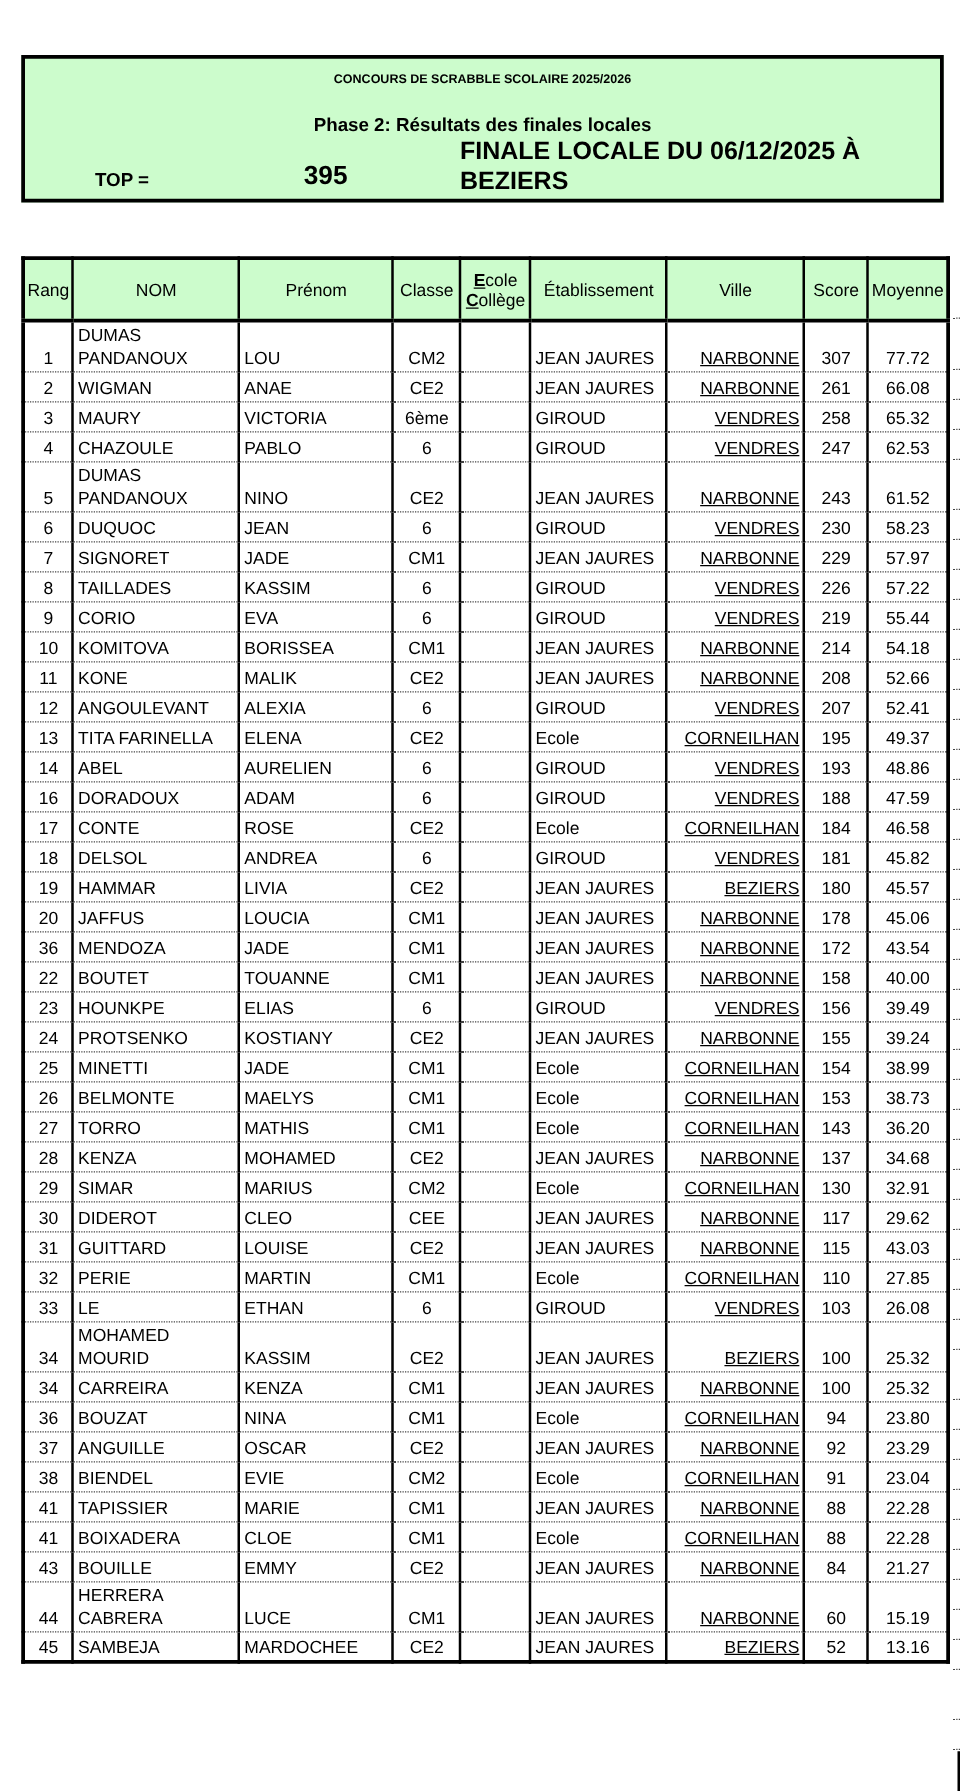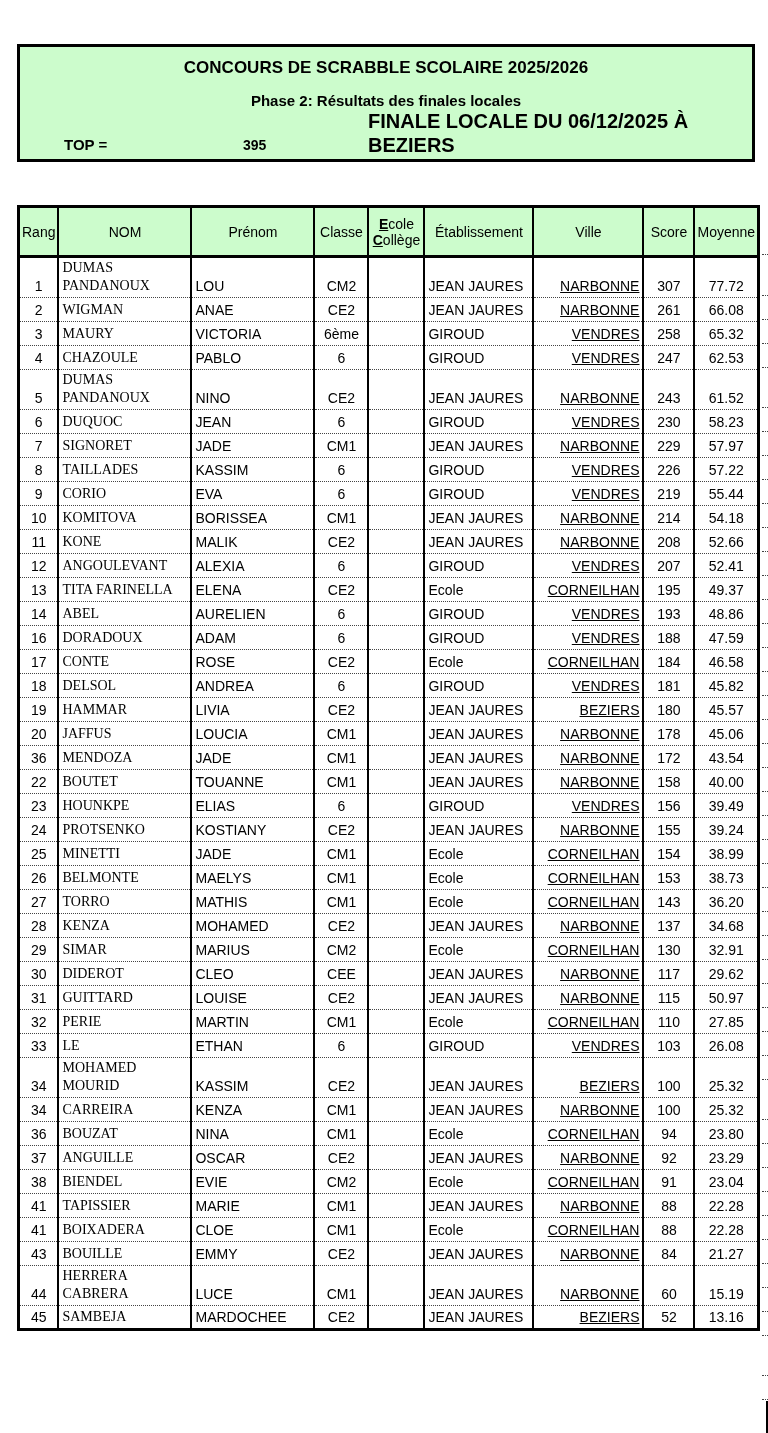--- a/index.html
+++ b/index.html
@@ -14,38 +14,38 @@
 
   
   .header-box {
     position: absolute; left: 17px; top: 44px;
     width: 732px; height: 112px;
     background: #ccfccc;
     border: 3px solid #000;
   }
   .hb-title {
     position: absolute; top: 11px; left: 0; right: 0;
-    text-align: center; font-weight: bold; font-size: 17px;
+    text-align: center; font-weight: bold; font-size: 10px;
   }
   .hb-sub {
     position: absolute; top: 45px; left: 0; right: 0;
     text-align: center; font-weight: bold; font-size: 15px;
   }
   .hb-finale {
     position: absolute; left: 348px; top: 62px;
     font-weight: bold; font-size: 20px; line-height: 24px;
     white-space: pre-line;
   }
   .hb-top-label {
-    position: absolute; left: 44px; bottom: 6px;
+    position: absolute; left: 56px; bottom: 6px;
     font-weight: bold; font-size: 15px;
   }
   .hb-top-value {
     position: absolute; left: 223px; bottom: 6px;
-    font-weight: bold; font-size: 14px;
+    font-weight: bold; font-size: 21px;
   }
 
   
   table.results {
     position: absolute; left: 17px; top: 205px;
     border-collapse: collapse;
     table-layout: fixed;
     border: 3px solid #000;
   }
   table.results th {
@@ -62,21 +62,21 @@
     border-bottom: 1px dotted #444;
     vertical-align: bottom;
     font-size: 14px; line-height: 18px;
     padding: 1px 3px 2px 3px;
     overflow: hidden;
   }
   table.results tbody tr { height: 24px; }
   table.results tbody tr:last-child td { border-bottom: none; }
 
   td.col-rang   { text-align: center; font-size: 11px; padding-bottom: 4px; }
-  td.col-nom    { text-align: left; white-space: pre-line; font-family: Liberation Serif, serif; }
+  td.col-nom    { text-align: left; white-space: pre-line; }
   td.col-prenom { text-align: left; }
   td.col-classe { text-align: center; }
   td.col-ecole_college { text-align: center; }
   td.col-etablissement { text-align: left; }
   td.col-ville  { text-align: right; text-decoration: underline; }
   td.col-score  { text-align: center; }
   td.col-moyenne{ text-align: center; }
 
   .fl { font-weight: bold; text-decoration: underline; }
 
@@ -447,21 +447,21 @@
       </tr>
       <tr>
         <td class="col-rang">31</td>
         <td class="col-nom">GUITTARD</td>
         <td class="col-prenom">LOUISE</td>
         <td class="col-classe">CE2</td>
         <td class="col-ecole_college"></td>
         <td class="col-etablissement">JEAN JAURES</td>
         <td class="col-ville">NARBONNE</td>
         <td class="col-score">115</td>
-        <td class="col-moyenne">50.97</td>
+        <td class="col-moyenne">43.03</td>
       </tr>
       <tr>
         <td class="col-rang">32</td>
         <td class="col-nom">PERIE</td>
         <td class="col-prenom">MARTIN</td>
         <td class="col-classe">CM1</td>
         <td class="col-ecole_college"></td>
         <td class="col-etablissement">Ecole</td>
         <td class="col-ville">CORNEILHAN</td>
         <td class="col-score">110</td>

